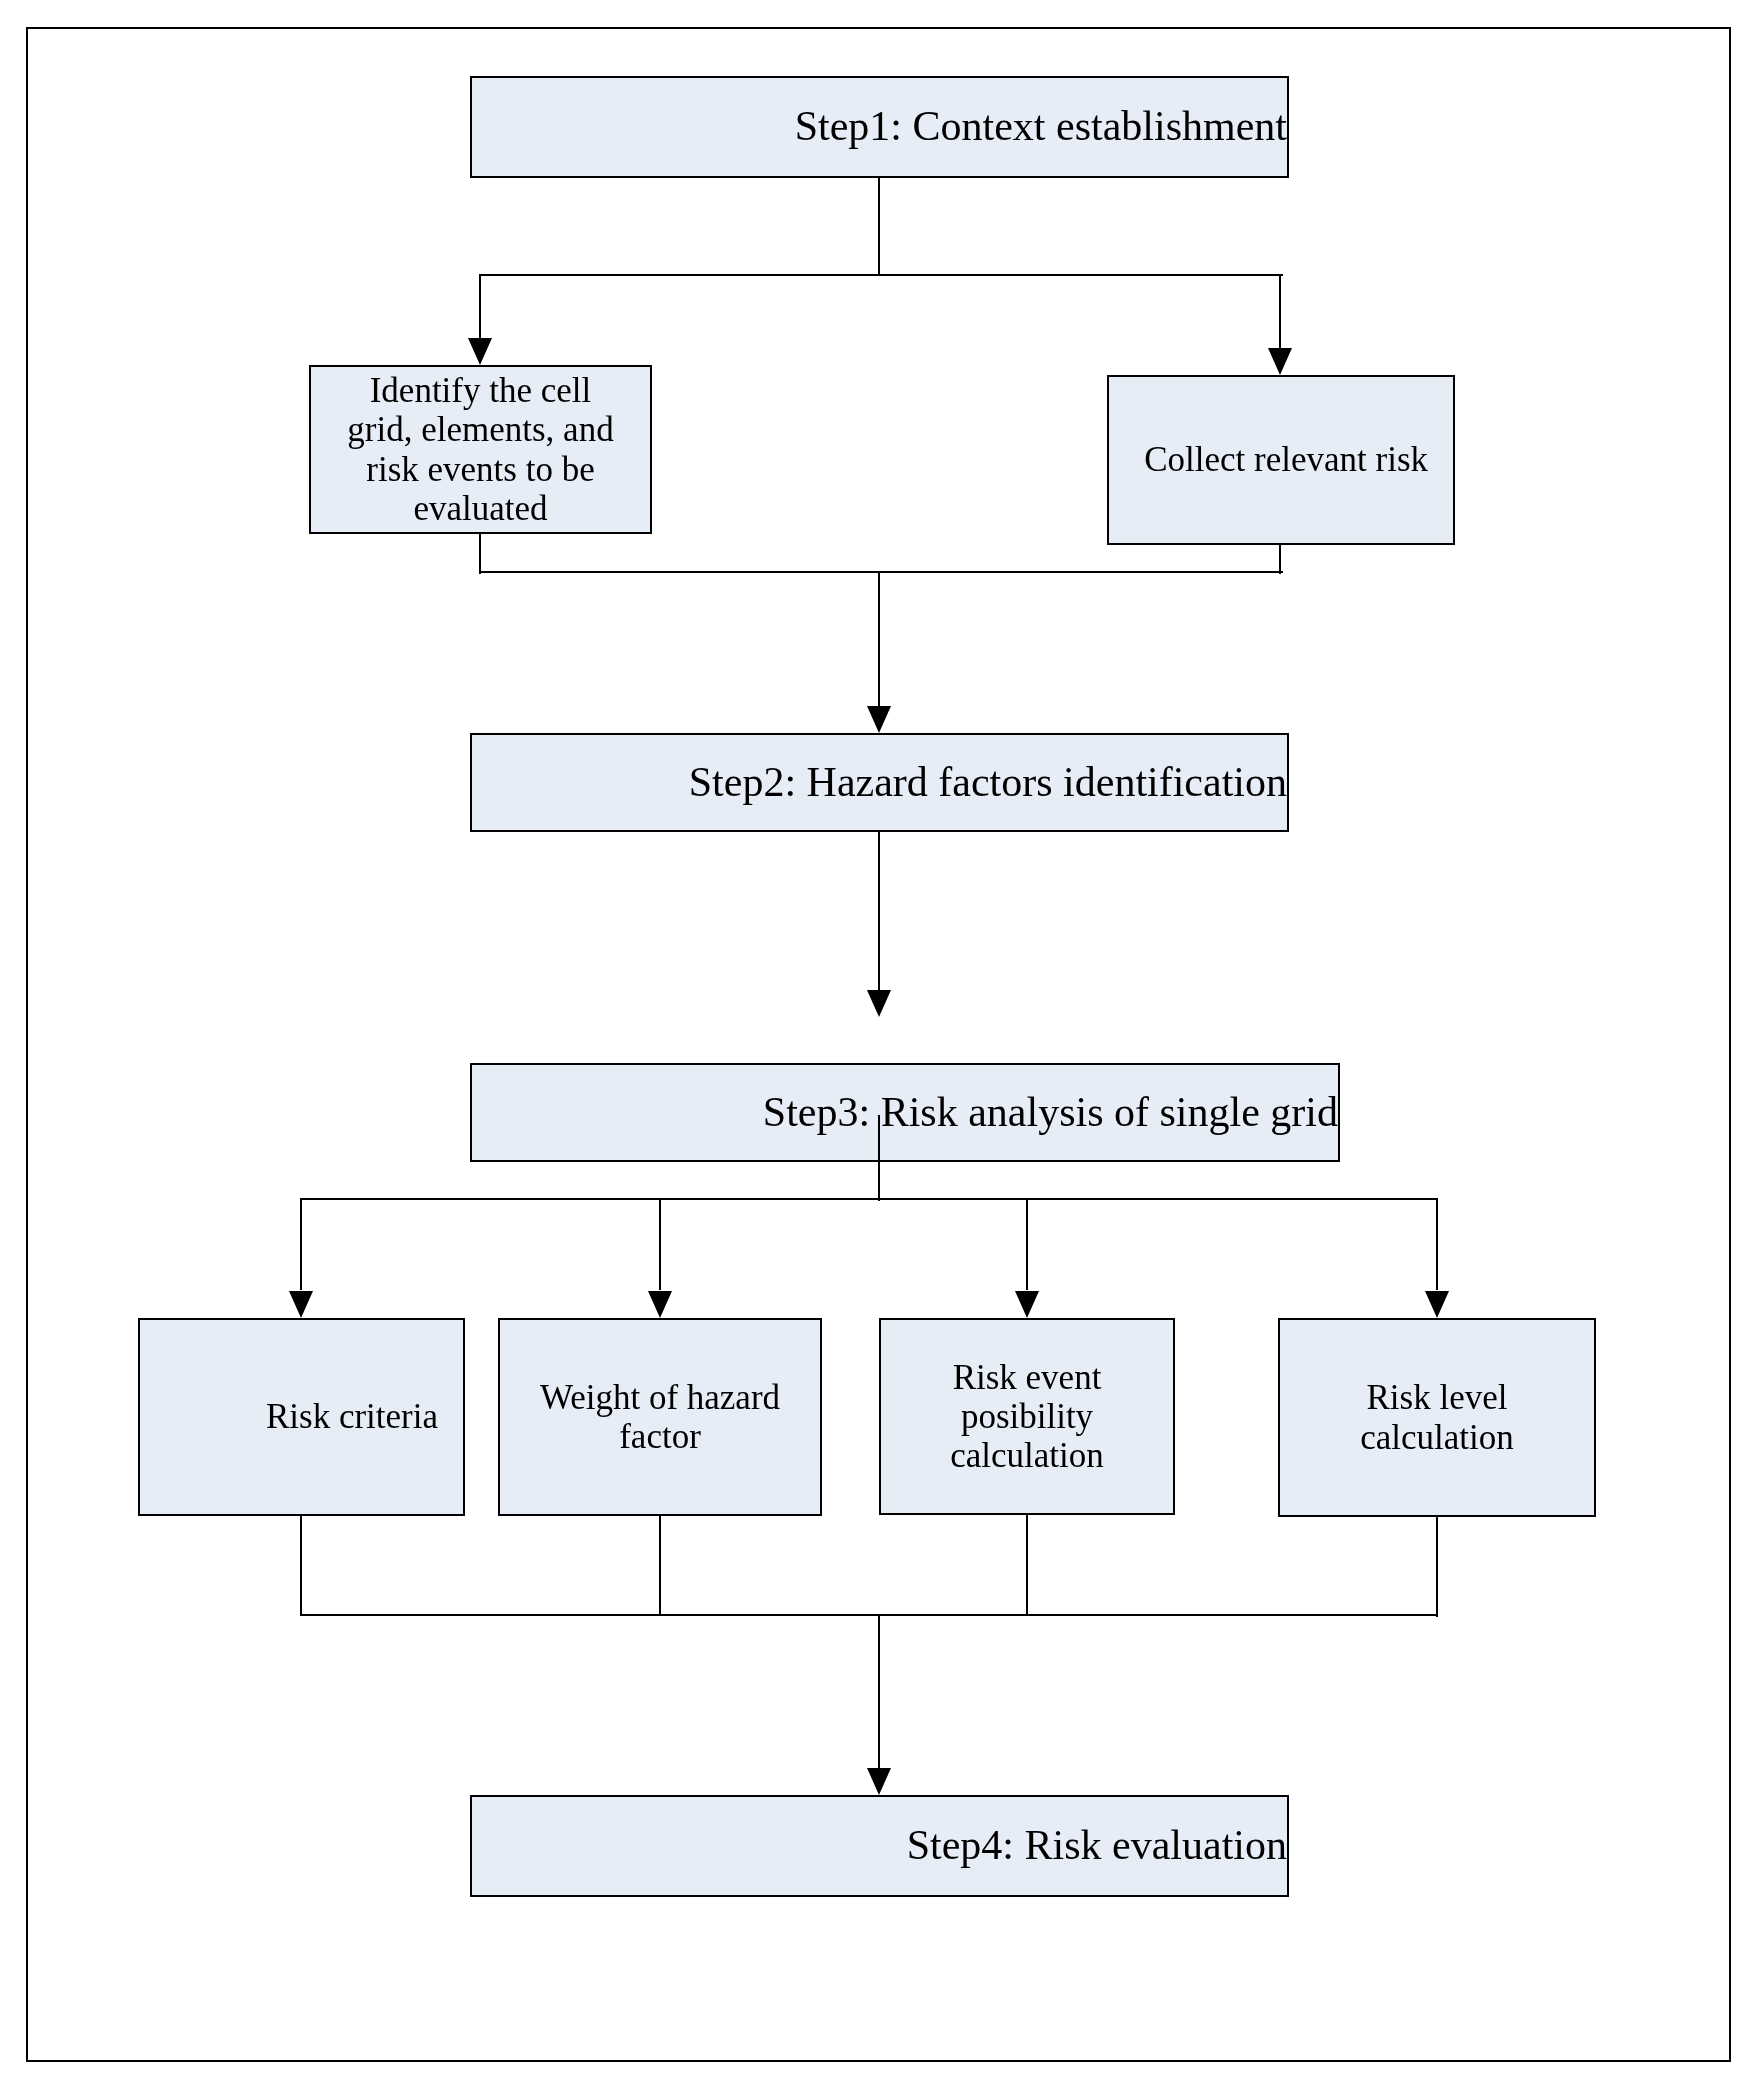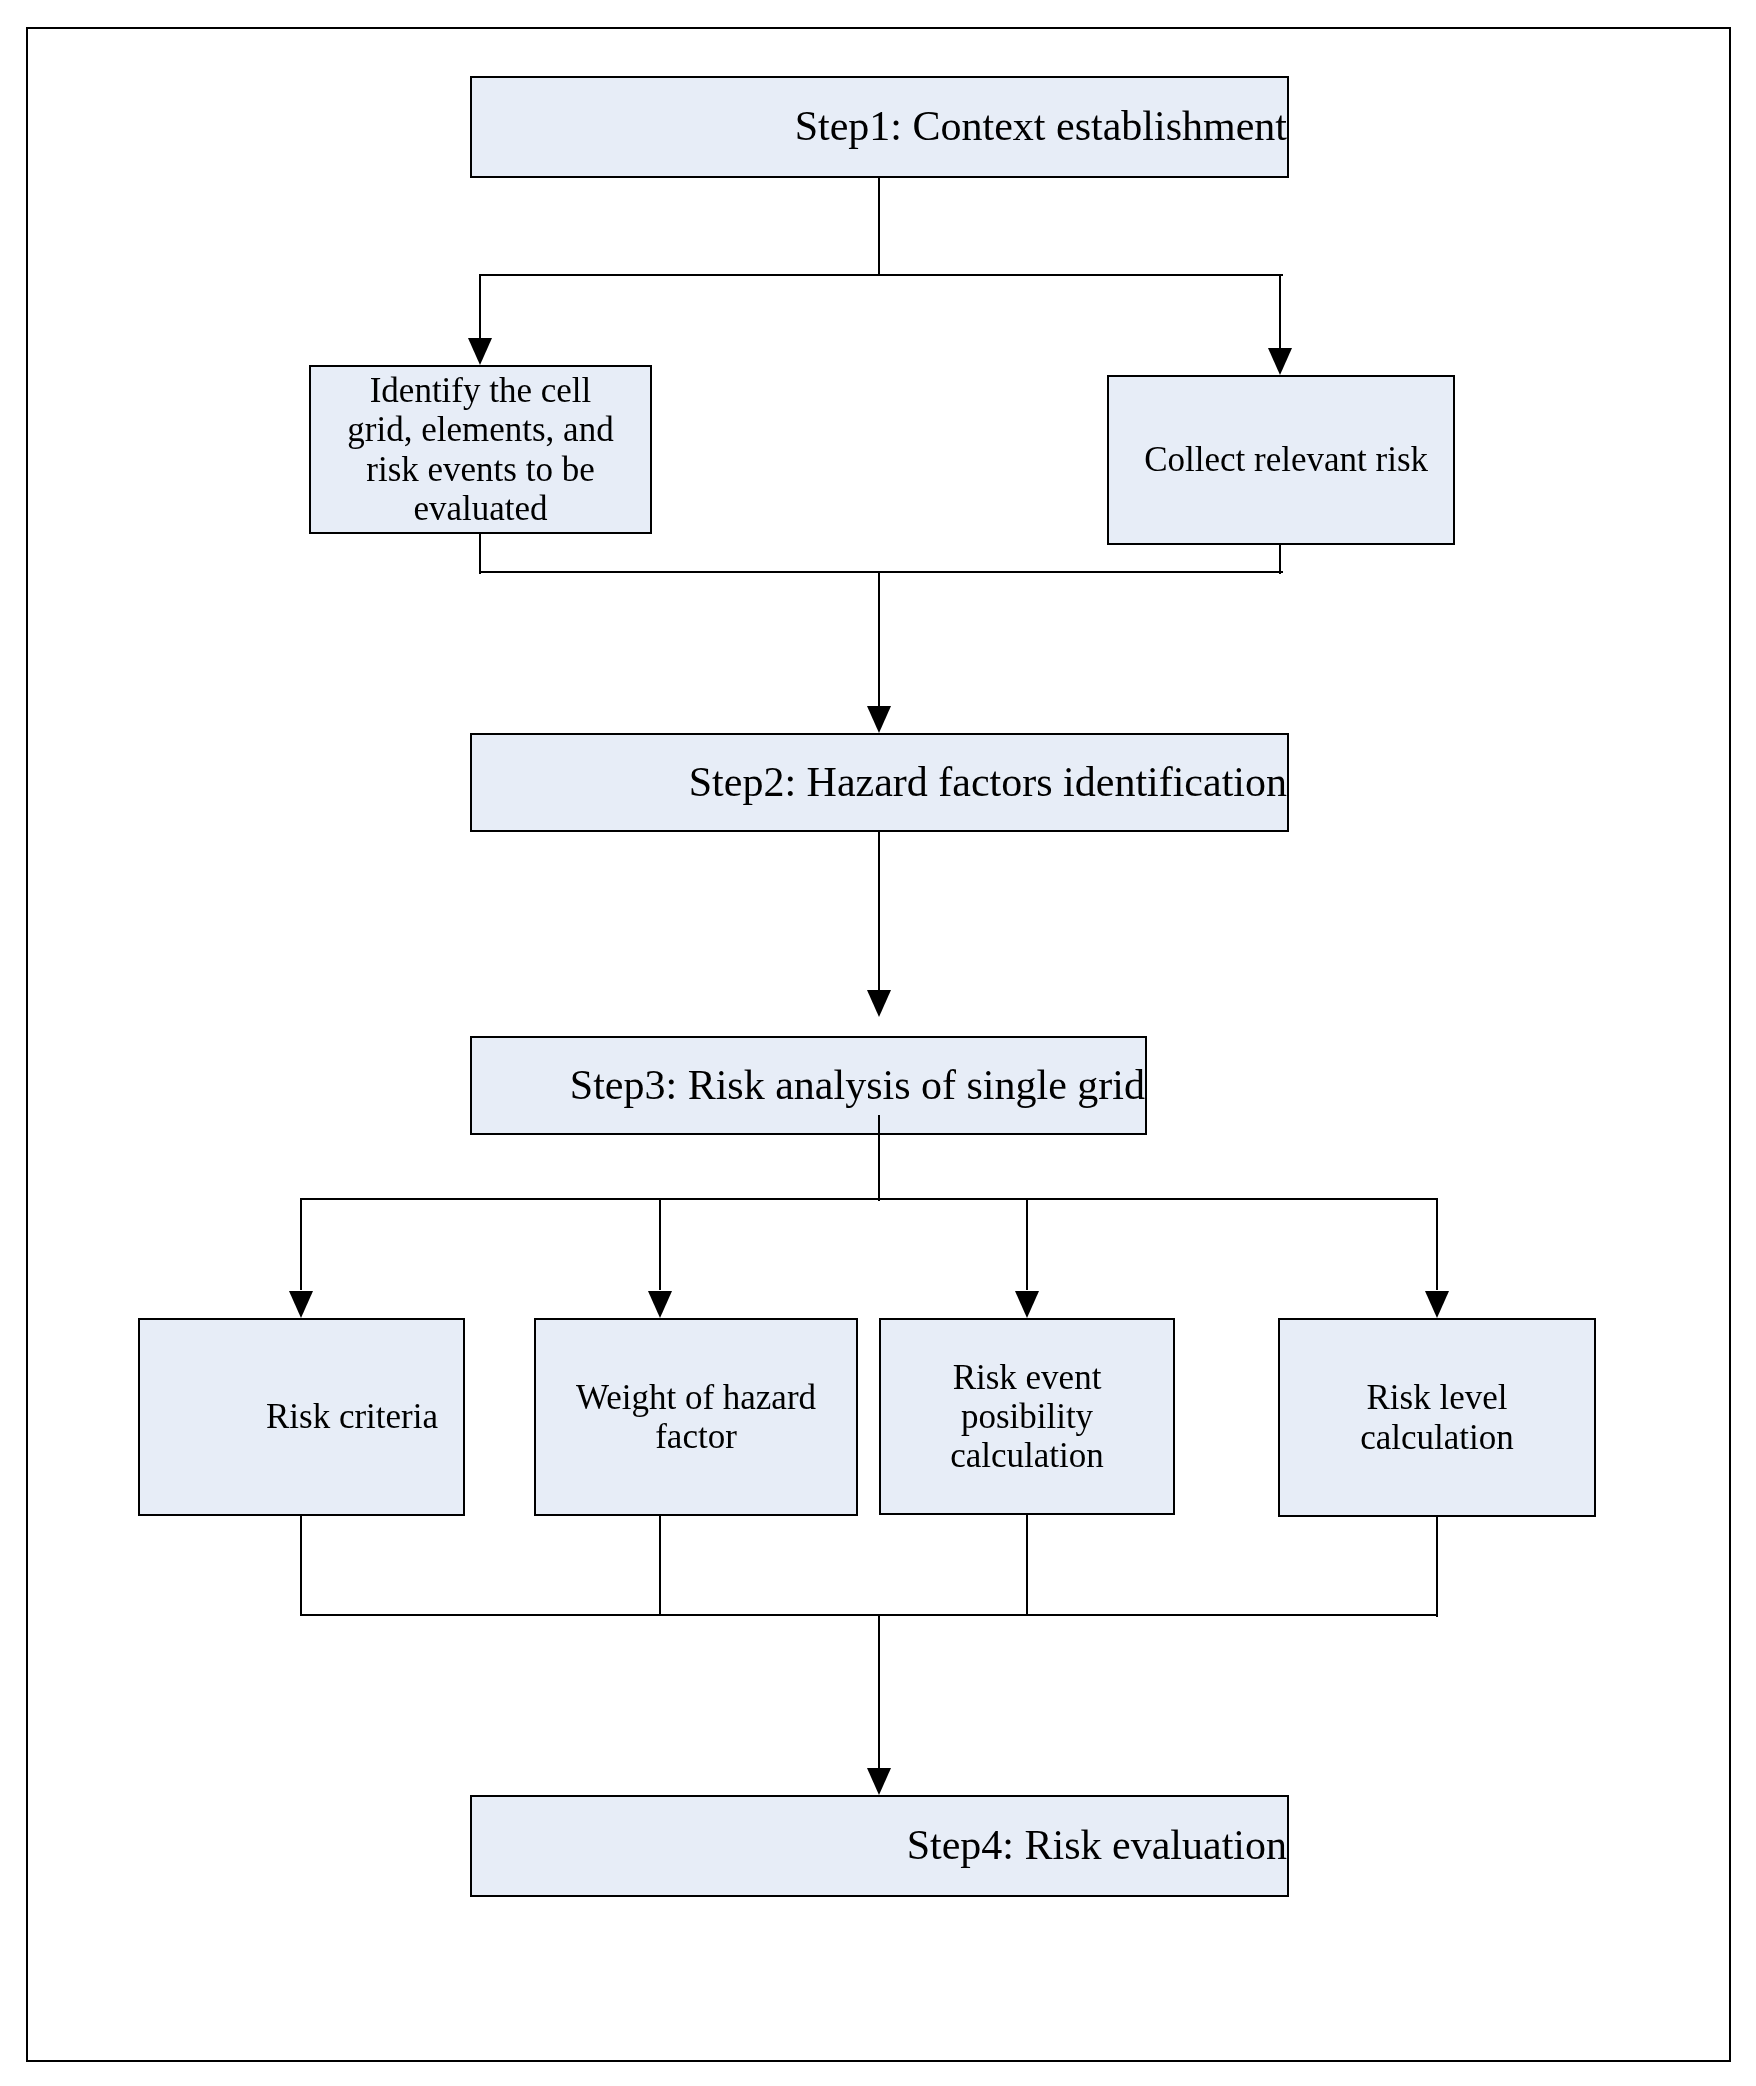--- a/index.html
+++ b/index.html
@@ -34,23 +34,23 @@
     line-height: 1.12;
   }
   .step { font-size: 42px; }
   .sub  { font-size: 35px; padding: 0 25px; }
 
   
   #n-step1      { left: 470px;  top: 76px;  width: 819px; height: 102px; }
   #n-identify   { left: 309px;  top: 365px;  width: 343px;  height: 169px; }
   #n-collect    { left: 1107px; top: 375px;  width: 348px;  height: 170px; }
   #n-step2      { left: 470px;  top: 733px; width: 819px; height: 99px; }
-  #n-step3      { left: 470px;  top: 1036px; width: 677px; height: 99px; }
+  #n-step3      { left: 470px;  top: 1063px; width: 870px; height: 99px; }
   #n-criteria   { left: 138px;  top: 1318px; width: 327px;  height: 198px; }
-  #n-weight     { left: 498px;  top: 1318px; width: 324px;  height: 198px; margin-left: 36px; }
+  #n-weight     { left: 498px;  top: 1318px; width: 324px;  height: 198px; }
   #n-posibility { left: 879px; top: 1318px; width: 296px;  height: 197px; }
   #n-level      { left: 1278px; top: 1318px; width: 318px;  height: 199px; }
   #n-step4      { left: 470px;  top: 1795px; width: 819px; height: 102px; }
 
   .hline, .vline { position: absolute; background: #000000; }
   .vline { width: 2.4px; }
   .hline { height: 2.4px; }
 
   .arrow {
     position: absolute;

